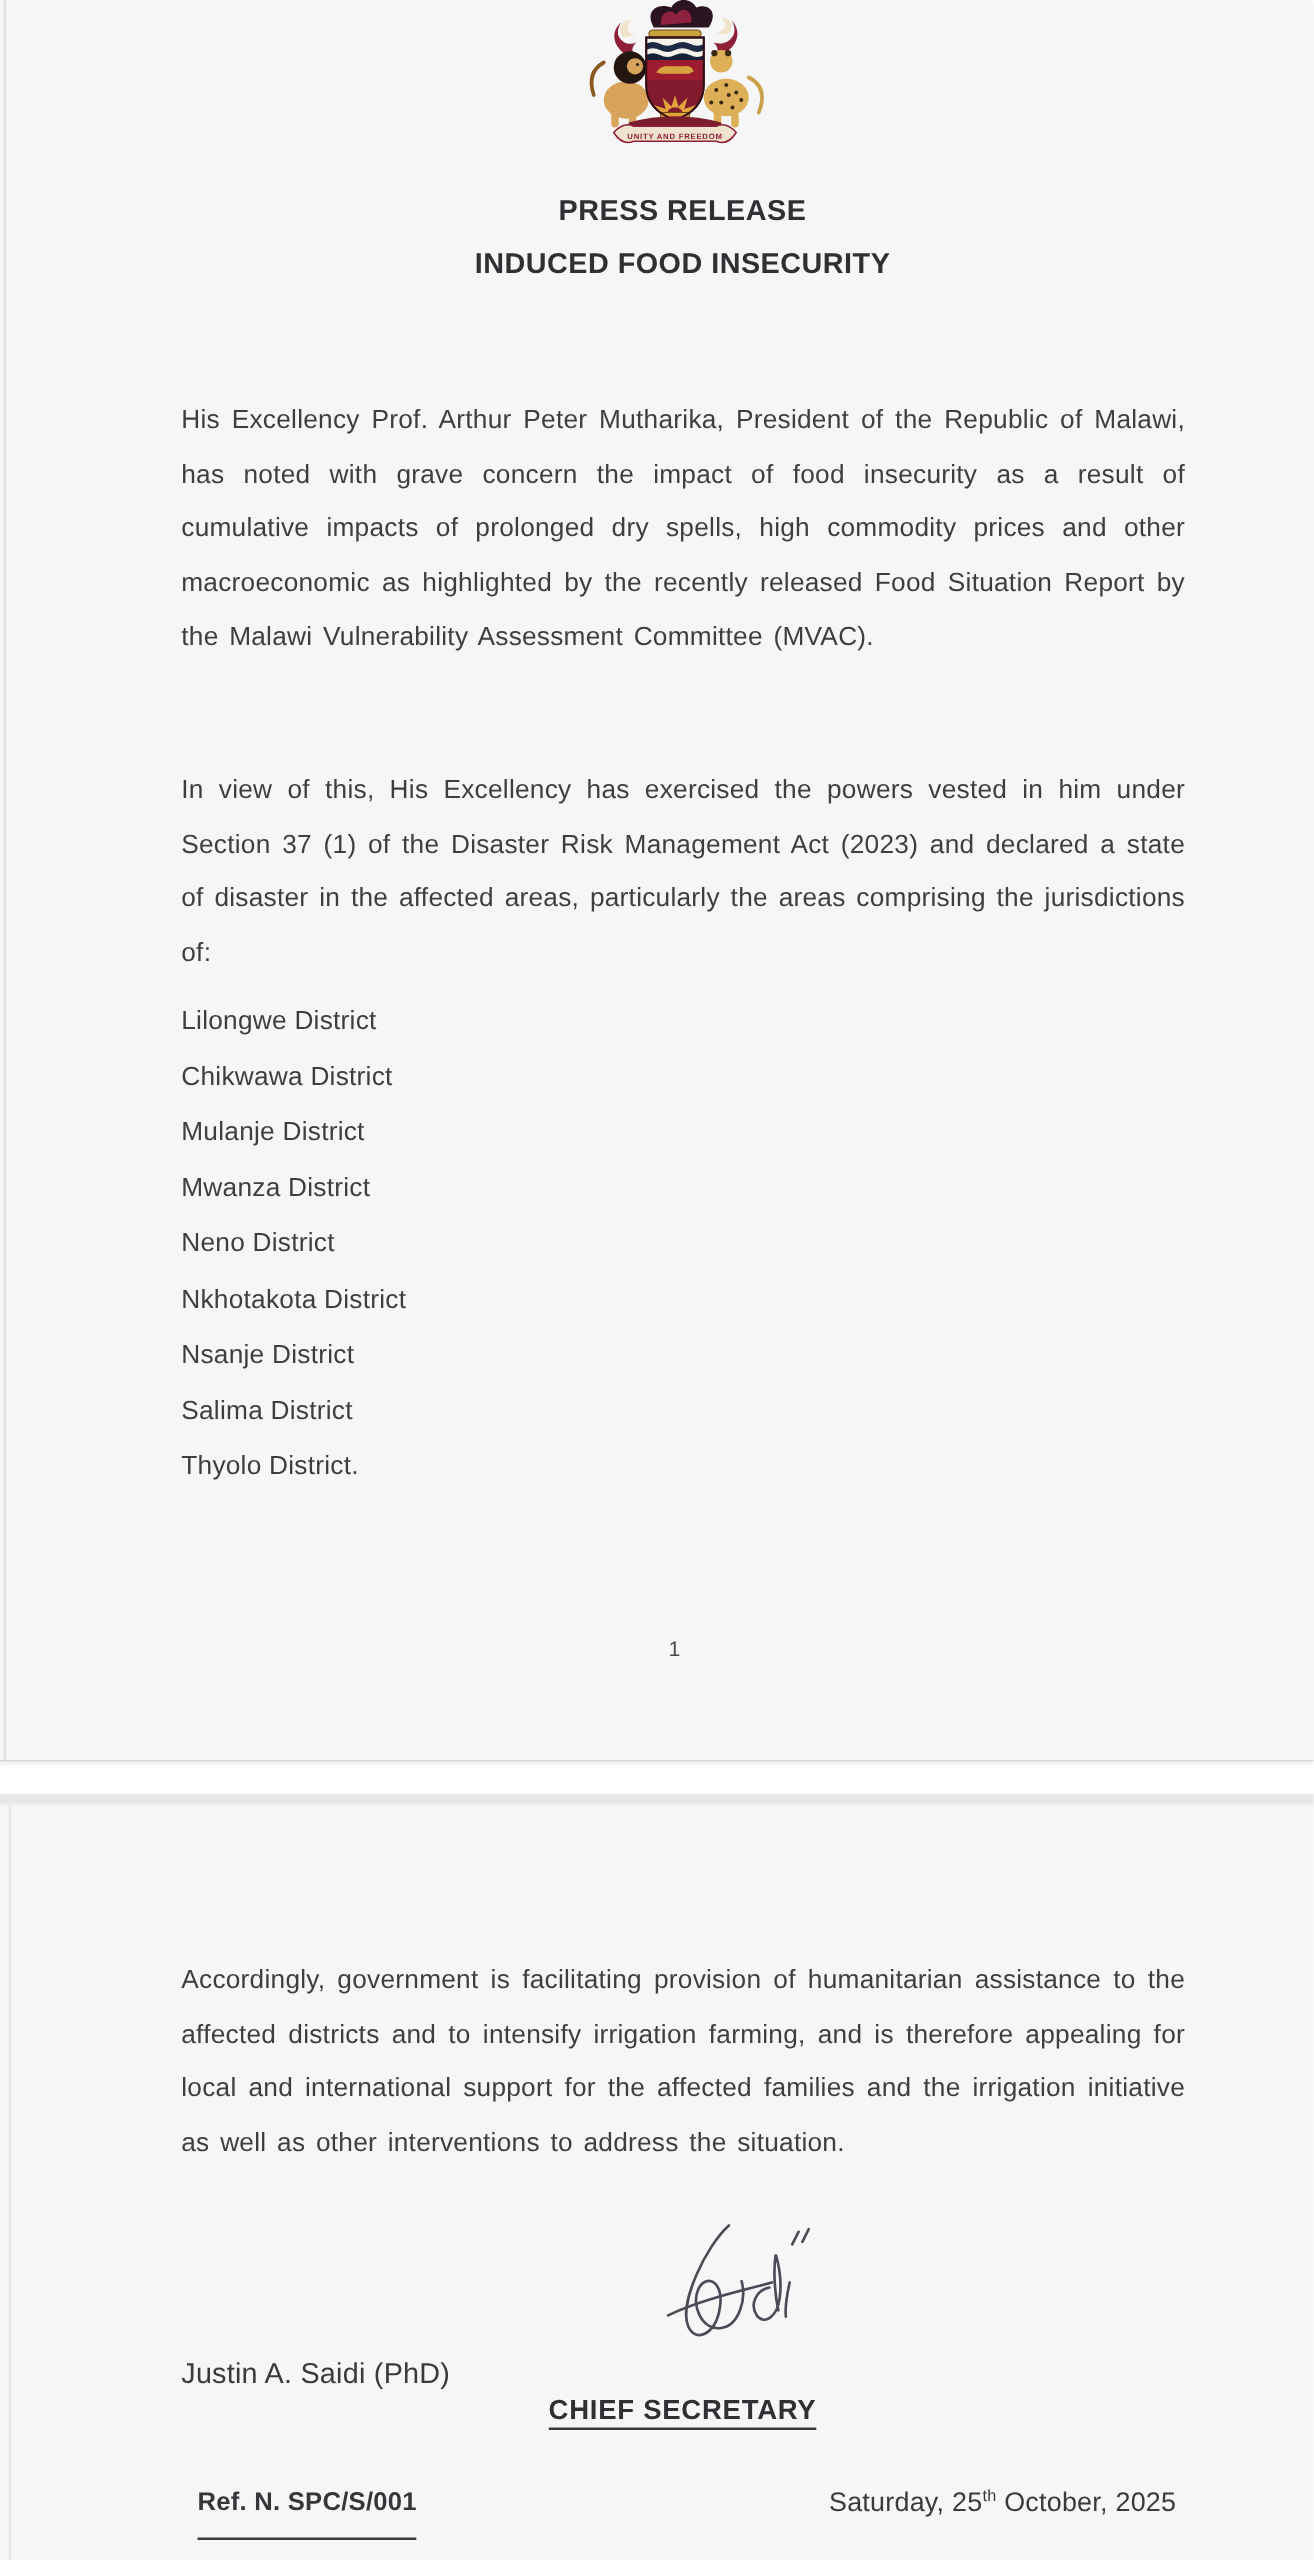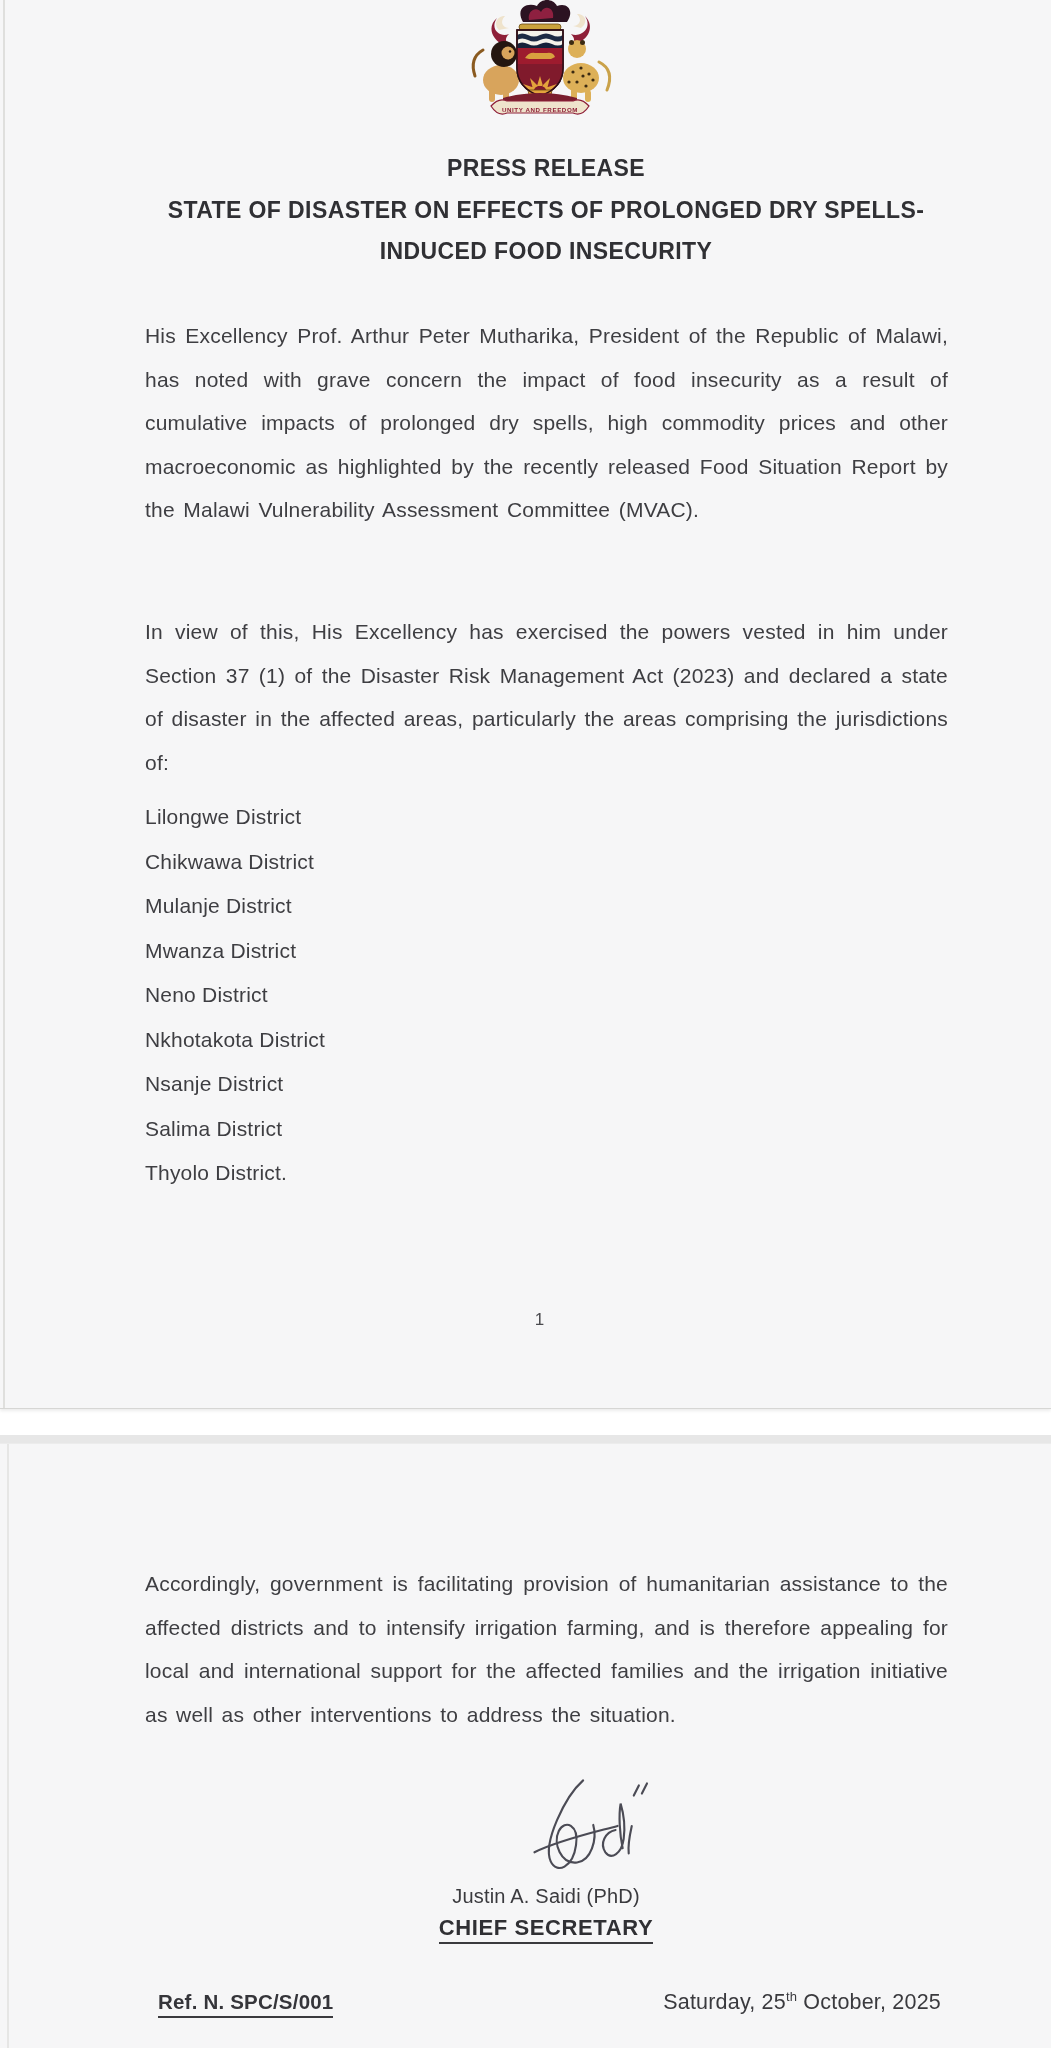--- a/index.html
+++ b/index.html
@@ -41,33 +41,33 @@
     font-size:21px;line-height:44.5px;color:#3e3e42;letter-spacing:.2px;
   }
   .page-number{
     position:absolute;left:0;top:1310px;width:1051px;box-sizing:border-box;padding-left:28px;
     text-align:center;font-size:17px;color:#4a4a4e;
   }
 
   
   .signature{position:absolute;left:498px;top:328px;width:152px;height:114px;}
   .signatory-name{
-    position:absolute;left:145px;top:441px;width:802px;text-align:center;
-    font-size:20px;color:#3a3a3e;letter-spacing:.2px;
+    position:absolute;left:145px;top:441px;width:802px;text-align:left;
+    font-size:23px;color:#3a3a3e;letter-spacing:.2px;
   }
   .signatory-title{
     position:absolute;left:145px;top:471px;width:802px;text-align:center;
     font-size:22px;font-weight:bold;color:#303034;letter-spacing:.6px;
   }
   .signatory-title .underlined{display:inline-block;border-bottom:2.5px solid #3a3a3e;padding-bottom:1px;text-align:right;}
   .footer-ref{
     position:absolute;left:158px;top:546px;
     font-size:20.5px;font-weight:bold;color:#35353a;letter-spacing:.2px;
   }
-  .footer-ref .underlined{display:inline-block;border-bottom:2.5px solid #3a3a3e;padding-bottom:2px;}
+  .footer-ref .underlined{display:inline-block;border-bottom:2.5px solid #3a3a3e;padding-bottom:16px;}
   .footer-date{
     position:absolute;right:110px;top:546px;
     font-size:21.5px;color:#3a3a3e;letter-spacing:.2px;
   }
   .footer-date sup{font-size:13px;vertical-align:super;line-height:0;}
 </style>
 </head>
 <body>
 
 <div class="screen">
@@ -121,21 +121,20 @@
       <path d="M75,90 a12,12 0 0 0 24,0 Z" fill="#e3a33c" stroke="#6b4a12" stroke-width="0.8"></path>
       <path d="M64,30 h46 v38 q0,20 -23,28 q-23,-8 -23,-28 Z" fill="none" stroke="#2e0d14" stroke-width="1.5"></path>
 
       <path d="M50,98 Q87,88 124,98 L124,106 Q87,98 50,106 Z" fill="#7a1e2e"></path>
       <path d="M38,106 q8,-9 16,-5 l66,0 q8,-4 16,5 q-7,11 -16,7 l-66,0 q-9,4 -16,-7 Z" fill="#efe3cc" stroke="#8e1f38" stroke-width="1.2"></path>
       <text x="87" y="111.5" text-anchor="middle" font-size="6.2" letter-spacing="0.6" fill="#8e1f38" font-weight="bold">UNITY AND FREEDOM</text>
     </svg>
 
     <div class="title-block">
       <div>PRESS RELEASE</div>
-      <div>STATE OF DISASTER ON EFFECTS OF PROLONGED DRY SPELLS-</div>
       <div>INDUCED FOOD INSECURITY</div>
     </div>
 
     <div class="body-text para-1">His Excellency Prof. Arthur Peter Mutharika, President of the Republic of Malawi, has noted with grave concern the impact of food insecurity as a result of cumulative impacts of prolonged dry spells, high commodity prices and other macroeconomic as highlighted by the recently released Food Situation Report by the Malawi Vulnerability Assessment Committee (MVAC).</div>
     <div class="body-text para-2">In view of this, His Excellency has exercised the powers vested in him under Section 37 (1) of the Disaster Risk Management Act (2023) and declared a state of disaster in the affected areas, particularly the areas comprising the jurisdictions of:</div>
 
     <div class="district-list">
         <div class="district">Lilongwe District</div>
         <div class="district">Chikwawa District</div>
         <div class="district">Mulanje District</div>

